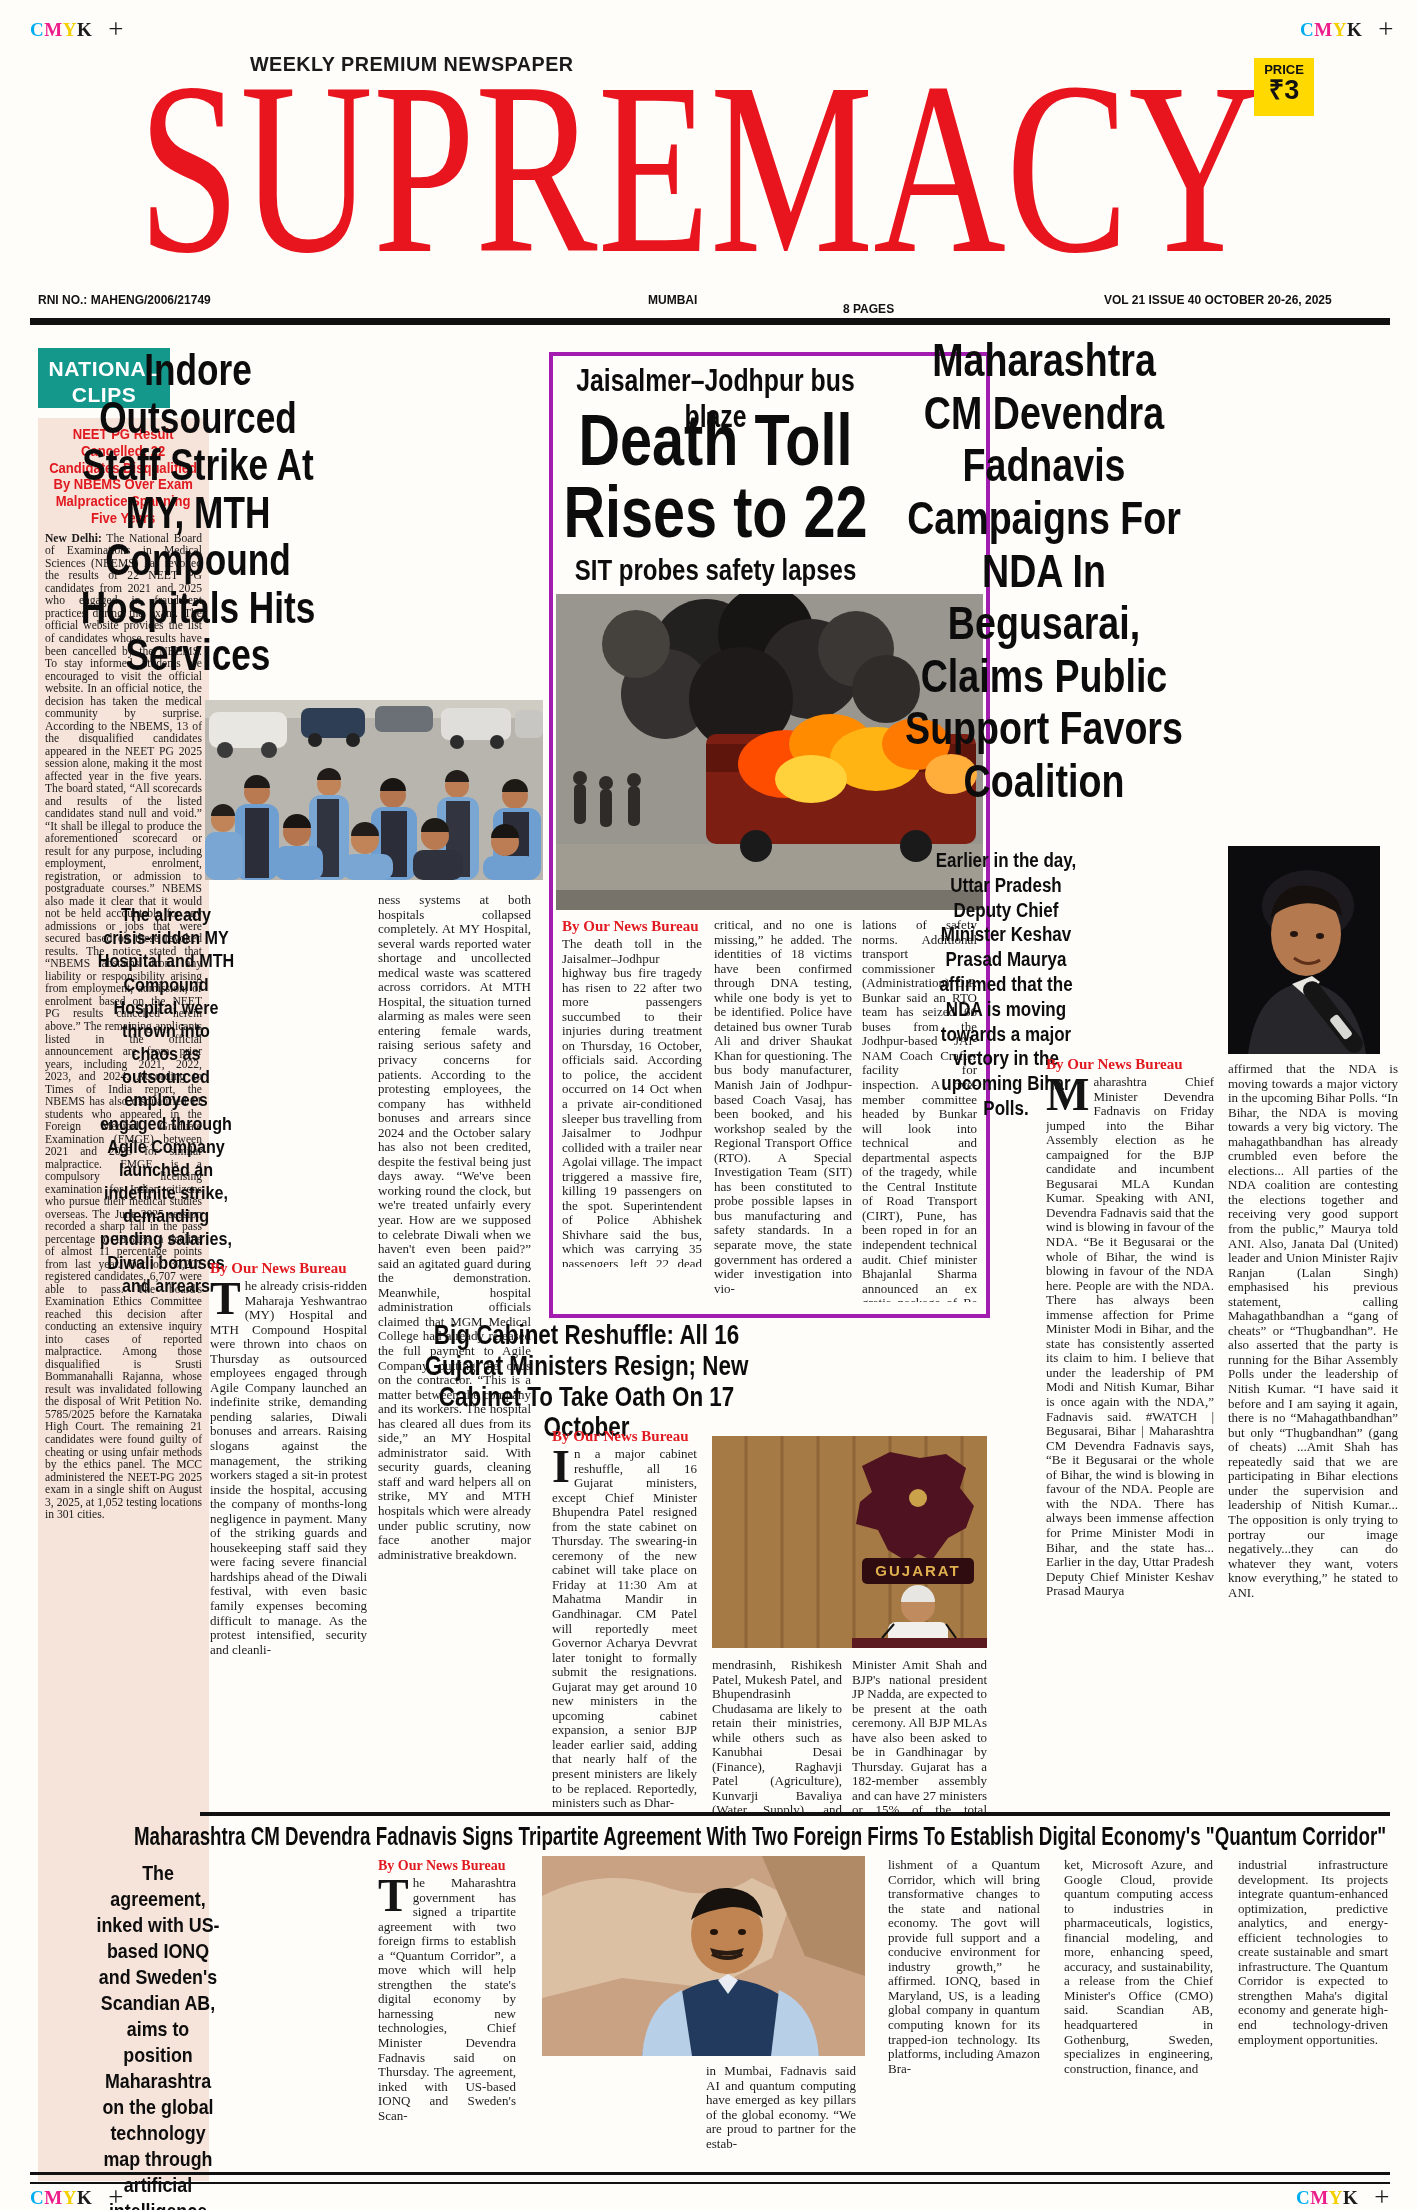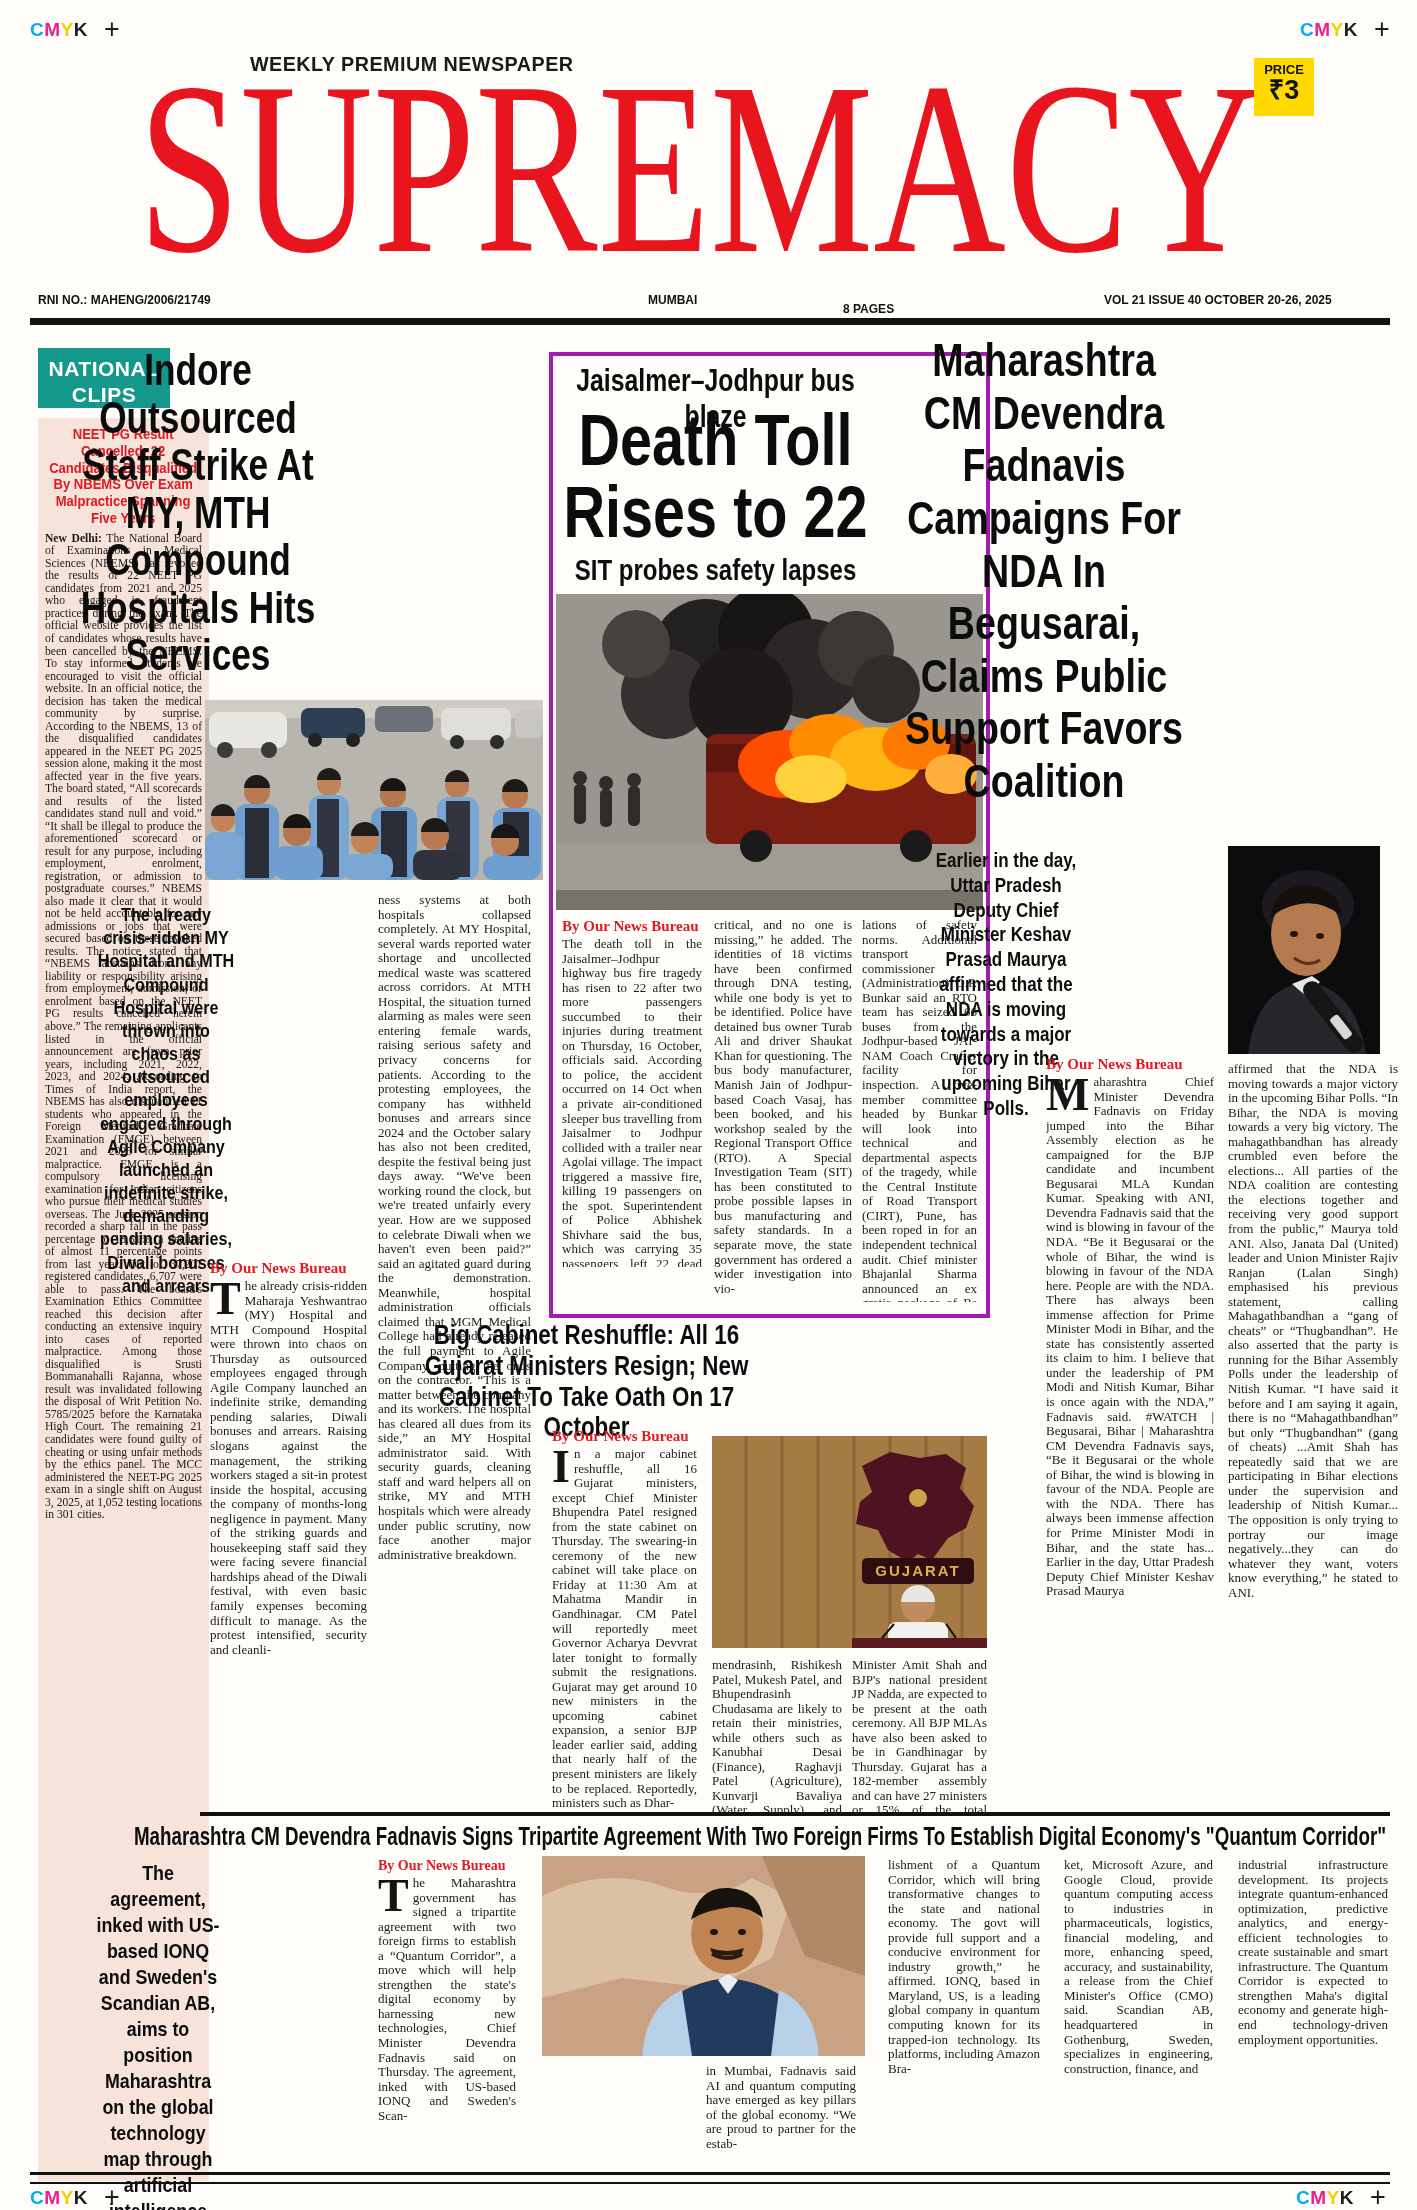--- a/index.html
+++ b/index.html
@@ -1,21 +1,21 @@
 <!DOCTYPE html>
 <html><head>
 <meta charset="utf-8">
 <style>
   html,body { margin:0; padding:0; background:#9a9a9a; }
   .page { position:relative; width:1417px; height:2210px; margin:0 auto; background:#fffdfa;
           font-family:"Liberation Serif", serif; color:#1b1b1b; overflow:hidden; }
   .abs { position:absolute; }
 
   
-  .cmyk { font-family:Liberation Sans, sans-serif; font-weight:bold; font-size:19px; letter-spacing:0.5px; }
+  .cmyk { font-family:Liberation Serif, serif; font-weight:bold; font-size:19px; letter-spacing:0.5px; }
   .cmyk .c{color:#00aeef}.cmyk .m{color:#ec1e8c}.cmyk .y{color:#f5d000}.cmyk .k{color:#1c1c1c}
   .cmyk .plus{color:#1c1c1c; font-weight:normal; font-size:27px; margin-left:16px; vertical-align:-2px;}
 
   
   .tagline { font-family:"Liberation Sans",sans-serif; font-weight:bold; font-size:21px; letter-spacing:0.5px; color:#1a1a1a; transform:scaleX(.94); transform-origin:0 0; white-space:nowrap;}
   .title { font-family:"Liberation Serif",serif; font-weight:400; font-size:245px; line-height:.93; color:#e8141e;
            white-space:nowrap; transform:scaleX(.75); transform-origin:0 0; letter-spacing:0px; }
   .pricebox { background:#ffd900; text-align:center; font-family:"Liberation Sans",sans-serif; }
   .pricebox .pl { font-size:13px; font-weight:bold; color:#111; padding-top:4px; }
   .pricebox .pv { font-size:27px; font-weight:bold; color:#111; line-height:1; }

